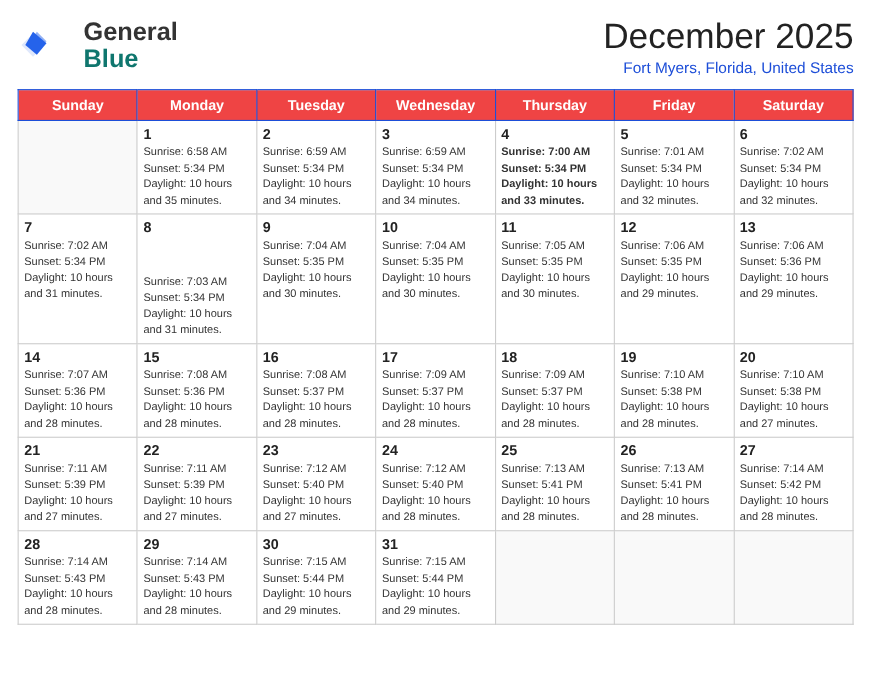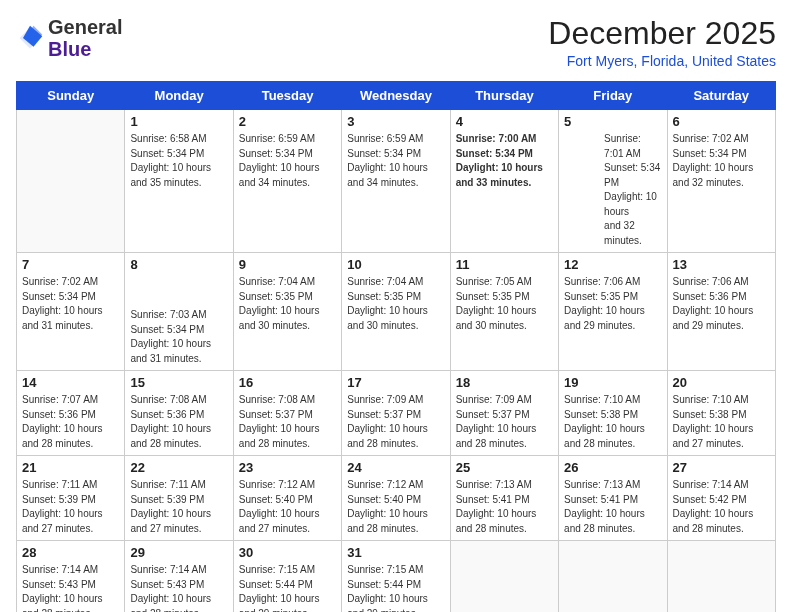--- a/index.html
+++ b/index.html
@@ -15,26 +15,27 @@
       justify-content: space-between;
       align-items: flex-start;
       margin-bottom: 12px;
     }
     .logo {
       display: flex;
       align-items: center;
       gap: 4px;
     }
     .logo-text {
-      font-size: 20px;
+      font-size: 23px;
       font-weight: bold;
       line-height: 1.1;
+      margin-left: 28px;
     }
     .logo-general { color: #333; }
-    .logo-blue { color: #4c1d95; }
+    .logo-blue { color: #0f766e; }
     .logo-icon {
       width: 28px;
       height: 28px;
     }
     .title-block {
       text-align: right;
     }
     .month-year {
       font-size: 32px;
       font-weight: 300;
@@ -45,21 +46,21 @@
       font-size: 14px;
       color: #1d4ed8;
       margin-top: 2px;
     }
     .calendar {
       width: 100%;
       border-collapse: collapse;
       border: 1px solid #ccc;
     }
     .calendar th {
-      background: #1d4ed8;
+      background: #ef4444;
       color: #fff;
       text-align: center;
       padding: 6px 4px;
       font-size: 13px;
       font-weight: bold;
       border: 1px solid #1d4ed8;
     }
     .calendar td {
       vertical-align: top;
       border: 1px solid #ccc;
@@ -145,21 +146,21 @@
         </td>
         <td>
           <span class="day-num">4</span>
           <div class="day-info" style="white-space: pre-line; font-weight: bold;">Sunrise: 7:00 AM
 Sunset: 5:34 PM
 Daylight: 10 hours
 and 33 minutes.</div>
         </td>
         <td>
           <span class="day-num">5</span>
-          <div class="day-info" style="white-space: pre-line; margin-left: 40px;">Sunrise: 7:01 AM
+          <div class="day-info" style="white-space: pre-line;">Sunrise: 7:01 AM
 Sunset: 5:34 PM
 Daylight: 10 hours
 and 32 minutes.</div>
         </td>
         <td>
           <span class="day-num">6</span>
           <div class="day-info" style="white-space: pre-line;">Sunrise: 7:02 AM
 Sunset: 5:34 PM
 Daylight: 10 hours
 and 32 minutes.</div>

